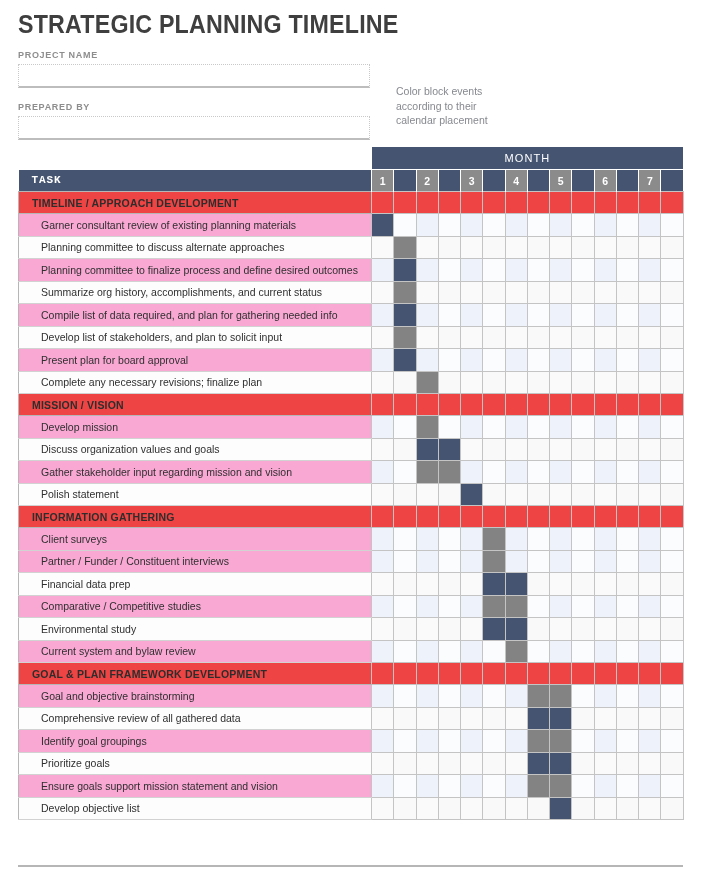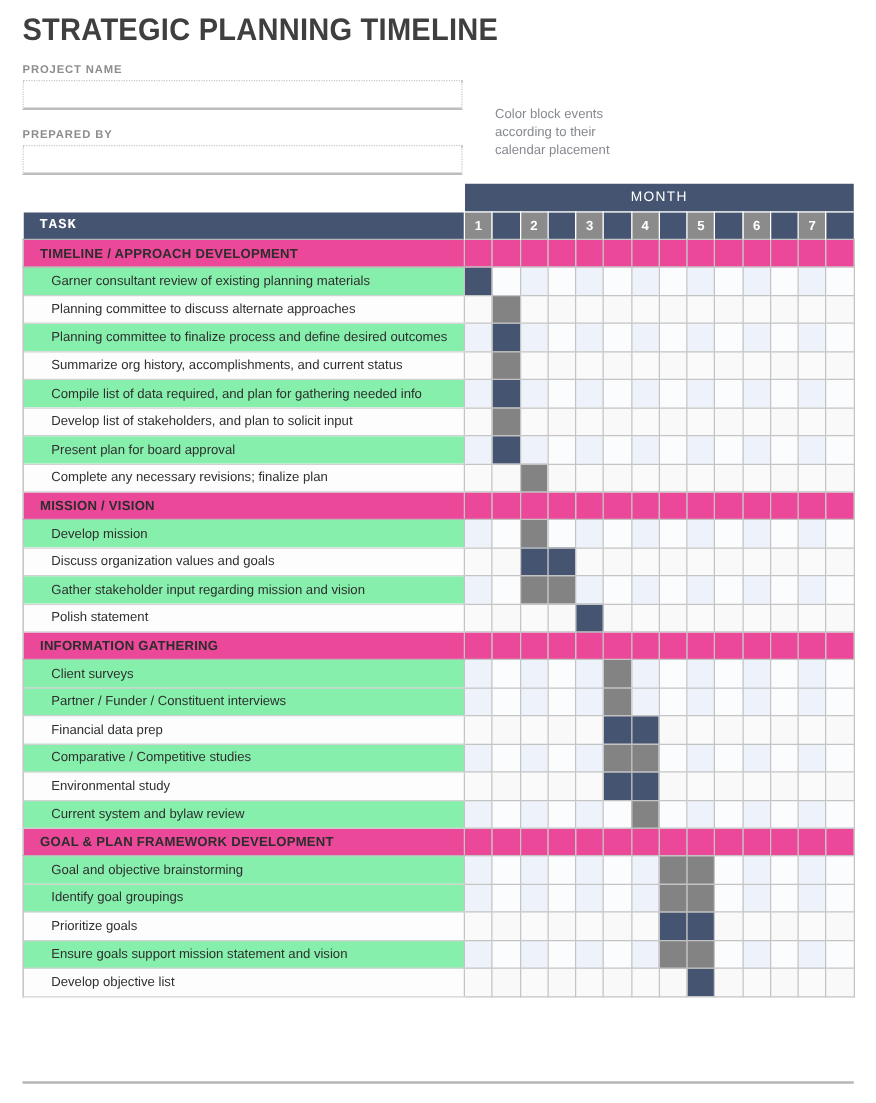--- a/index.html
+++ b/index.html
@@ -126,21 +126,21 @@
     border-left: 1px solid #ffffff;
     border-right: 1px solid #ffffff;
   }
   .month-blank {
     background: #455470;
     height: 21px;
   }
 
   
   .section-row td {
-    background: #ec4899;
+    background: #ef4444;
     height: 21px;
   }
   .section-label {
     font-size: 10.5px;
     font-weight: bold;
     color: #2d2d2d;
     letter-spacing: 0.2px;
     padding-left: 13px !important;
     border-left: 1px solid #b6b6b6;
     border-top: 1px solid #b6b6b6;
@@ -151,21 +151,21 @@
   }
 
   .task-row td { height: 21.5px; }
   .task-label {
     font-size: 10.5px;
     color: #2f2f2f;
     padding-left: 22px !important;
     border-left: 1px solid #b6b6b6;
     border-bottom: 1px solid #d2d2d2;
   }
-  .task-row.odd .task-label { background: #86efac; }
+  .task-row.odd .task-label { background: #f9a8d4; }
   .task-row.even .task-label { background: #fdfdfd; }
 
   .cell {
     border: 1px solid #c4c4c4;
     box-sizing: border-box;
   }
   .task-row.odd .cell { background: #eef2fa; }
   .task-row.even .cell { background: #fafafa; }
   .task-row.odd .cell.alt { background: #fbfcfe; }
   .task-row.even .cell.alt { background: #f9f9f9; }
@@ -625,55 +625,72 @@
         <td class="cell alt"></td>
         <td class="cell"></td>
         <td class="cell alt fill-gray"></td>
         <td class="cell fill-gray"></td>
         <td class="cell alt"></td>
         <td class="cell"></td>
         <td class="cell alt"></td>
         <td class="cell"></td>
         <td class="cell alt"></td>
       </tr>
-      <tr class="task-row odd">
-        <td class="task-label">Identify goal groupings</td>
-        <td class="cell"></td>
-        <td class="cell alt"></td>
-        <td class="cell"></td>
-        <td class="cell alt"></td>
-        <td class="cell"></td>
-        <td class="cell alt"></td>
-        <td class="cell"></td>
-        <td class="cell alt fill-gray"></td>
-        <td class="cell fill-gray"></td>
-        <td class="cell alt"></td>
-        <td class="cell"></td>
-        <td class="cell alt"></td>
-        <td class="cell"></td>
-        <td class="cell alt"></td>
-      </tr>
-      <tr class="task-row even">
-        <td class="task-label">Prioritize goals</td>
+      <tr class="task-row even">
+        <td class="task-label">Comprehensive review of all gathered data</td>
         <td class="cell"></td>
         <td class="cell alt"></td>
         <td class="cell"></td>
         <td class="cell alt"></td>
         <td class="cell"></td>
         <td class="cell alt"></td>
         <td class="cell"></td>
         <td class="cell alt fill-blue"></td>
         <td class="cell fill-blue"></td>
         <td class="cell alt"></td>
         <td class="cell"></td>
         <td class="cell alt"></td>
         <td class="cell"></td>
         <td class="cell alt"></td>
       </tr>
       <tr class="task-row odd">
+        <td class="task-label">Identify goal groupings</td>
+        <td class="cell"></td>
+        <td class="cell alt"></td>
+        <td class="cell"></td>
+        <td class="cell alt"></td>
+        <td class="cell"></td>
+        <td class="cell alt"></td>
+        <td class="cell"></td>
+        <td class="cell alt fill-gray"></td>
+        <td class="cell fill-gray"></td>
+        <td class="cell alt"></td>
+        <td class="cell"></td>
+        <td class="cell alt"></td>
+        <td class="cell"></td>
+        <td class="cell alt"></td>
+      </tr>
+      <tr class="task-row even">
+        <td class="task-label">Prioritize goals</td>
+        <td class="cell"></td>
+        <td class="cell alt"></td>
+        <td class="cell"></td>
+        <td class="cell alt"></td>
+        <td class="cell"></td>
+        <td class="cell alt"></td>
+        <td class="cell"></td>
+        <td class="cell alt fill-blue"></td>
+        <td class="cell fill-blue"></td>
+        <td class="cell alt"></td>
+        <td class="cell"></td>
+        <td class="cell alt"></td>
+        <td class="cell"></td>
+        <td class="cell alt"></td>
+      </tr>
+      <tr class="task-row odd">
         <td class="task-label">Ensure goals support mission statement and vision</td>
         <td class="cell"></td>
         <td class="cell alt"></td>
         <td class="cell"></td>
         <td class="cell alt"></td>
         <td class="cell"></td>
         <td class="cell alt"></td>
         <td class="cell"></td>
         <td class="cell alt fill-gray"></td>
         <td class="cell fill-gray"></td>

